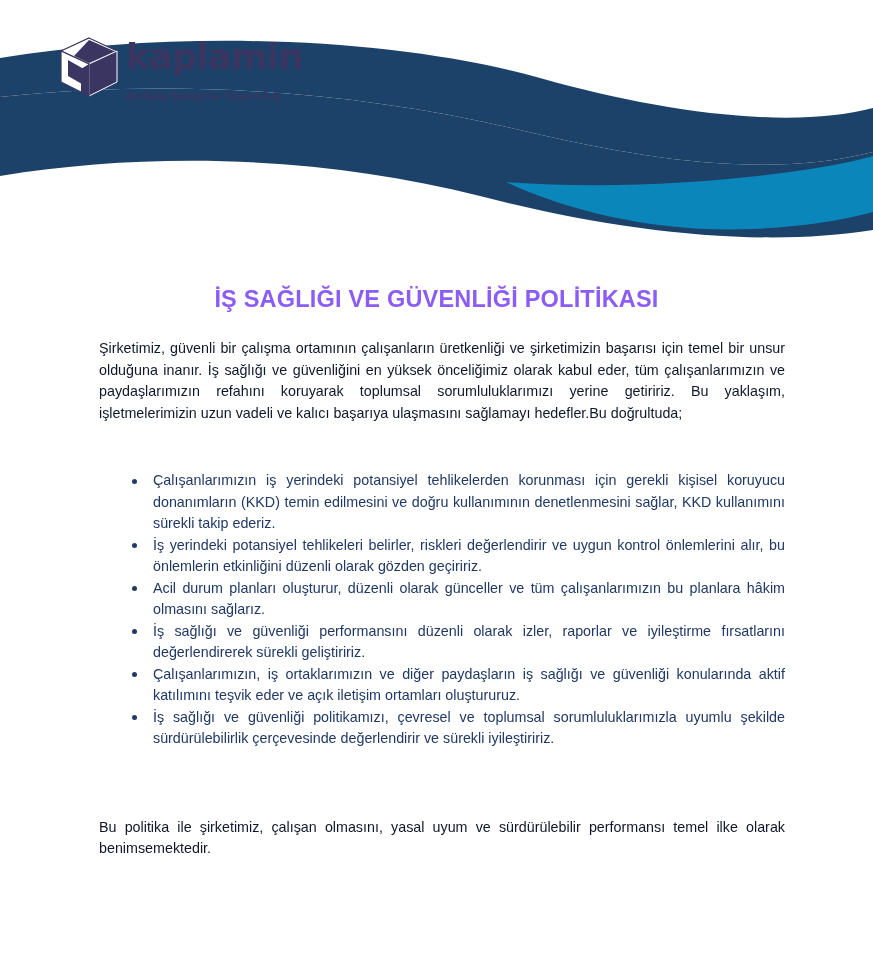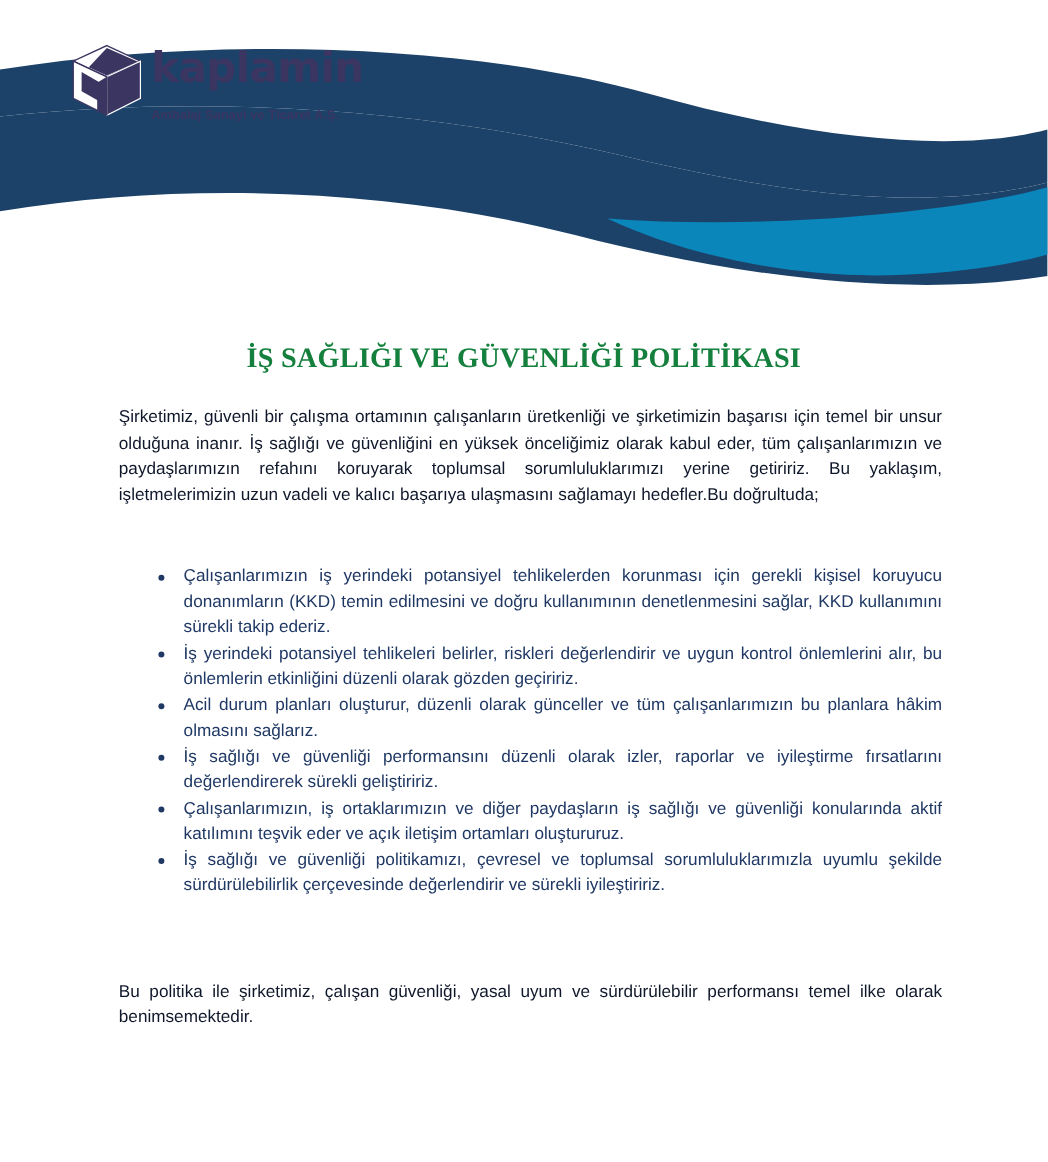--- a/index.html
+++ b/index.html
@@ -81,24 +81,24 @@
     margin-top: 14px;
   }
 
   
   .doc-title {
     position: absolute;
     left: 0;
     top: 268px;
     width: 873px;
     text-align: center;
-    font-family: Liberation Serif, serif;
+    font-family: Liberation Sans, sans-serif;
     font-size: 23.5px;
     line-height: 30px;
-    color: #15803d;
+    color: #8b5cf6;
     letter-spacing: 0.2px;
   }
 
   .content {
     position: absolute;
     left: 99px;
     top: 338px;
     width: 686px;
   }
 
@@ -205,17 +205,17 @@
 
     <ul class="bullet-list">
       <li class="bullet-item">Çalışanlarımızın iş yerindeki potansiyel tehlikelerden korunması için gerekli kişisel koruyucu donanımların (KKD) temin edilmesini ve doğru kullanımının denetlenmesini sağlar, KKD kullanımını sürekli takip ederiz.</li>
       <li class="bullet-item">İş yerindeki potansiyel tehlikeleri belirler, riskleri değerlendirir ve uygun kontrol önlemlerini alır, bu önlemlerin etkinliğini düzenli olarak gözden geçiririz.</li>
       <li class="bullet-item">Acil durum planları oluşturur, düzenli olarak günceller ve tüm çalışanlarımızın bu planlara hâkim olmasını sağlarız.</li>
       <li class="bullet-item">İş sağlığı ve güvenliği performansını düzenli olarak izler, raporlar ve iyileştirme fırsatlarını değerlendirerek sürekli geliştiririz.</li>
       <li class="bullet-item">Çalışanlarımızın, iş ortaklarımızın ve diğer paydaşların iş sağlığı ve güvenliği konularında aktif katılımını teşvik eder ve açık iletişim ortamları oluştururuz.</li>
       <li class="bullet-item">İş sağlığı ve güvenliği politikamızı, çevresel ve toplumsal sorumluluklarımızla uyumlu şekilde sürdürülebilirlik çerçevesinde değerlendirir ve sürekli iyileştiririz.</li>
     </ul>
 
-    <p class="para closing">Bu politika ile şirketimiz, çalışan güvenliği, yasal uyum ve sürdürülebilir performansı temel ilke olarak benimsemektedir.</p>
+    <p class="para closing">Bu politika ile şirketimiz, çalışan olmasını, yasal uyum ve sürdürülebilir performansı temel ilke olarak benimsemektedir.</p>
 
   </div>
 
 </div>
 
 </body></html>

